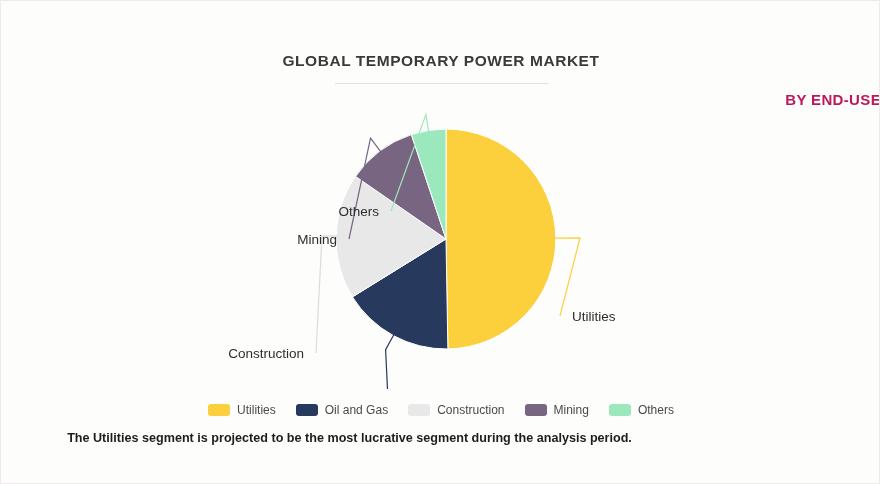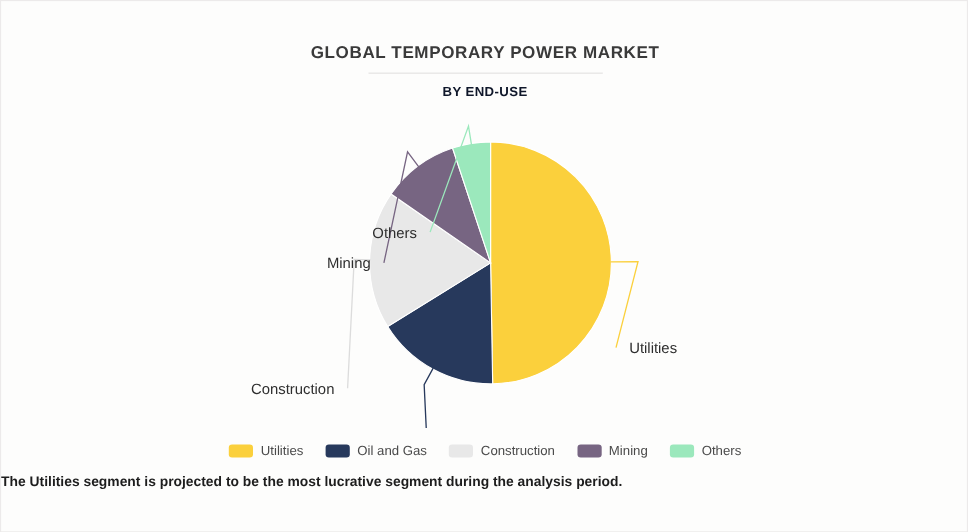--- a/index.html
+++ b/index.html
@@ -27,36 +27,37 @@
     top: 38px;
     left: 0;
     width: 880px;
     text-align: center;
   }
   #chart-title {
     font-size: 15.5px;
     font-weight: bold;
     letter-spacing: 0.55px;
     color: #3a3a3a;
-    margin: 0;
+    margin: 12px;
     line-height: 20px;
   }
   #title-divider {
     width: 213px;
     height: 1px;
     background: #e2e0e0;
     margin: 7px auto 0 auto;
   }
   #chart-subtitle {
     margin-top: 8px;
-    font-size: 12px;
+    font-size: 15px;
     font-weight: bold;
     letter-spacing: 0.35px;
-    color: #0f172a;
+    color: #be185d;
     line-height: 16px;
+    text-align: right;
   }
 
   
   #plot-area {
     position: absolute;
     top: 98px;
     left: 0;
     width: 880px;
     height: 290px;
   }
@@ -99,20 +100,21 @@
     line-height: 14px;
     white-space: nowrap;
   }
 
   
   #footer-note {
     position: absolute;
     top: 429px;
     left: 0;
     width: 697px;
+    text-align: center;
     font-size: 12.6px;
     font-weight: bold;
     color: #1d1d1d;
     line-height: 17px;
   }
   #footer-source {
     position: absolute;
     top: 453px;
     right: 18px;
     font-size: 8.6px;

